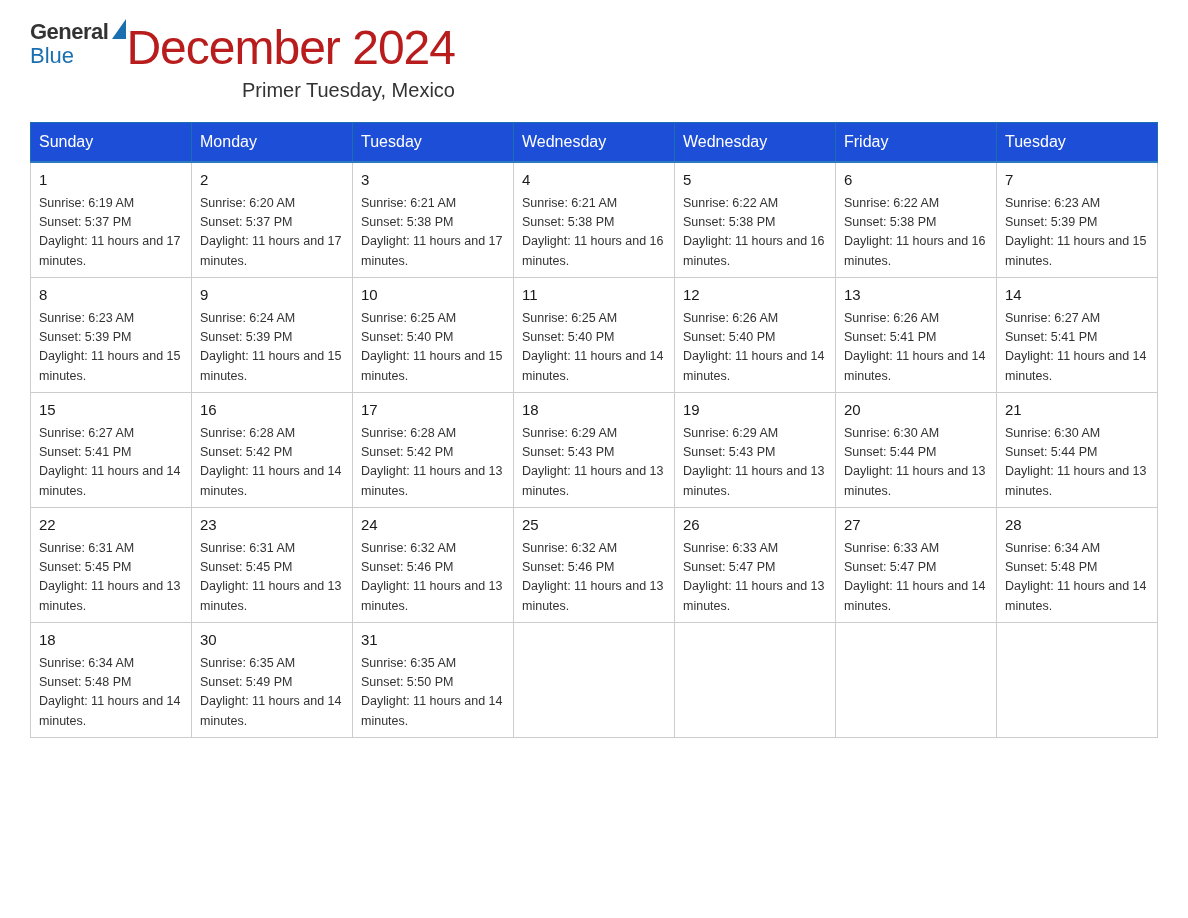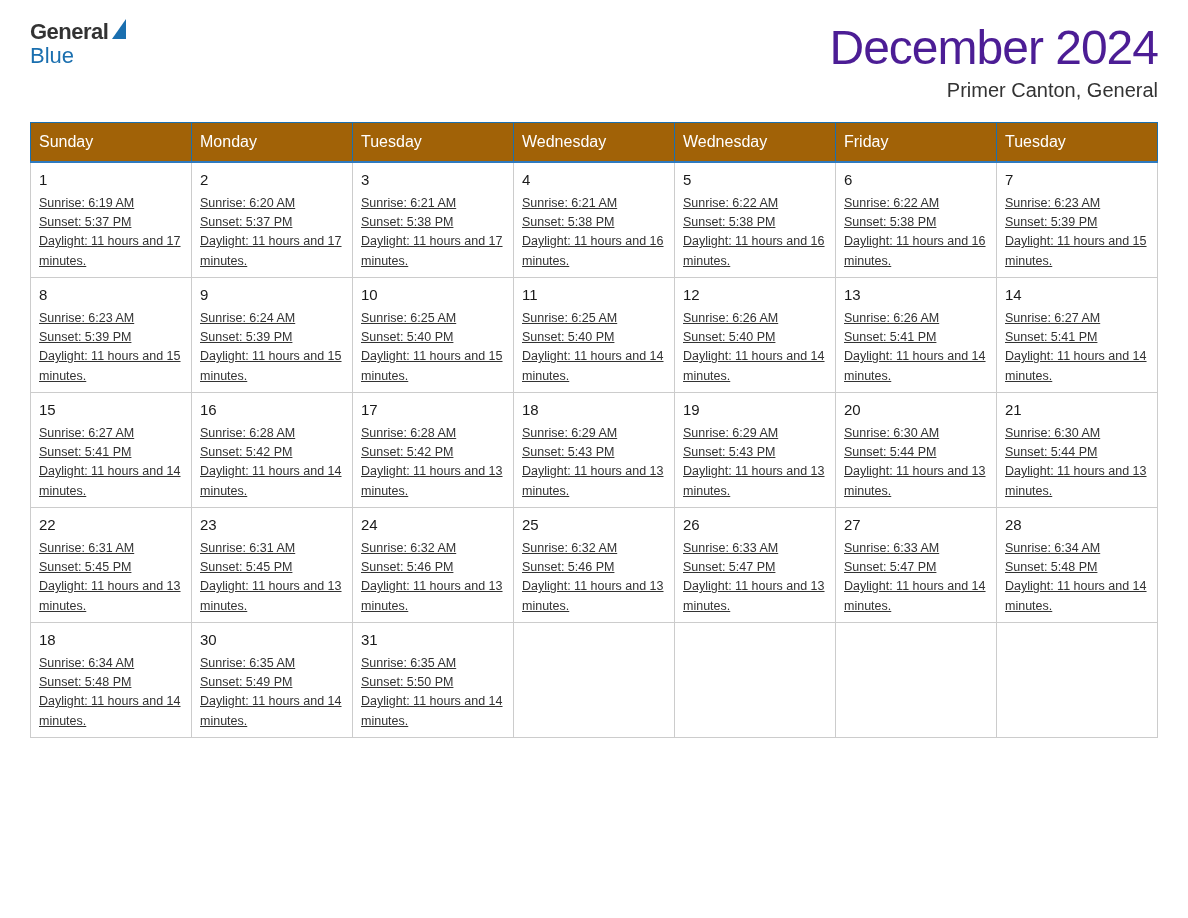--- a/index.html
+++ b/index.html
@@ -5,21 +5,21 @@
     * { margin: 0; padding: 0; box-sizing: border-box; }
     body {
       font-family: Arial, sans-serif;
       background: #fff;
       width: 1188px;
       min-height: 918px;
       padding: 20px 30px;
     }
     .header {
       display: flex;
-      justify-content: space-between;
+      justify-content: flex-start;
       align-items: flex-start;
       margin-bottom: 20px;
     }
     .logo {
       display: flex;
       align-items: center;
       gap: 4px;
     }
     .logo-text-general {
       font-size: 22px;
@@ -46,34 +46,34 @@
     }
     .logo-block {
       line-height: 1.1;
     }
     .title-block {
       text-align: right;
     }
     .month-title {
       font-size: 48px;
       font-weight: normal;
-      color: #4c1d95;
+      color: #b91c1c;
       letter-spacing: -1px;
     }
     .subtitle {
       font-size: 20px;
       color: #333;
       margin-top: 4px;
     }
     .calendar {
       width: 100%;
       border-collapse: collapse;
     }
     .calendar thead tr th {
-      background: #a16207;
+      background: #1d4ed8;
       color: #fff;
       font-size: 16px;
       font-weight: normal;
       padding: 10px 8px;
       text-align: left;
       border: 1px solid #1a6faf;
     }
     .calendar tbody tr td {
       vertical-align: top;
       border: 1px solid #ccc;
@@ -88,21 +88,20 @@
       font-size: 15px;
       font-weight: normal;
       color: #1a1a1a;
       display: block;
       margin-bottom: 2px;
     }
     .calendar tbody tr td .day-info {
       font-size: 12.5px;
       color: #333;
       line-height: 1.55;
-      text-decoration: underline;
     }
     .calendar tbody tr:first-child td {
       border-top: 2px solid #2e7abf;
     }
     .calendar tbody tr td:empty {
       background: #fff;
     }
     .week-row td {
       border-top: 2px solid #2e7abf;
     }
@@ -115,21 +114,21 @@
     <div class="logo-block">
       <span style="display:flex; align-items:center; gap:2px;">
         <span class="logo-text-general">General</span>
         <span class="logo-triangle"></span>
       </span>
       <span class="logo-blue">Blue</span>
     </div>
   </div>
   <div class="title-block">
     <div class="month-title">December 2024</div>
-    <div class="subtitle">Primer Canton, General</div>
+    <div class="subtitle">Primer Tuesday, Mexico</div>
   </div>
 </div>
 
 <table class="calendar">
   <thead>
     <tr>
     <th>Sunday</th>
         <th>Monday</th>
         <th>Tuesday</th>
         <th>Wednesday</th>

